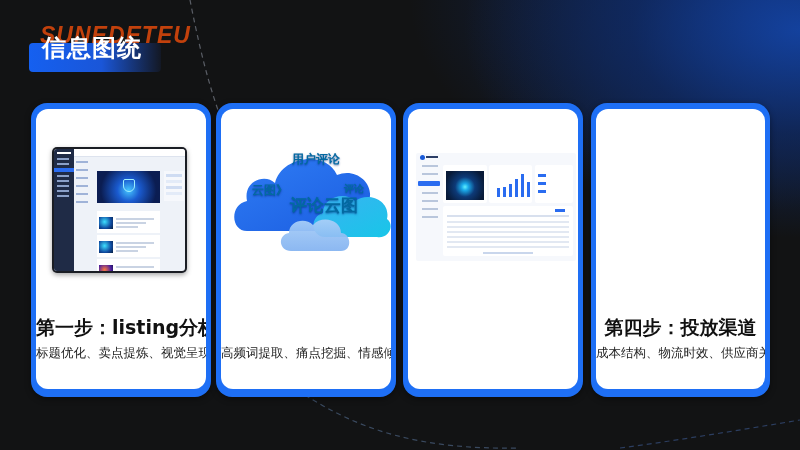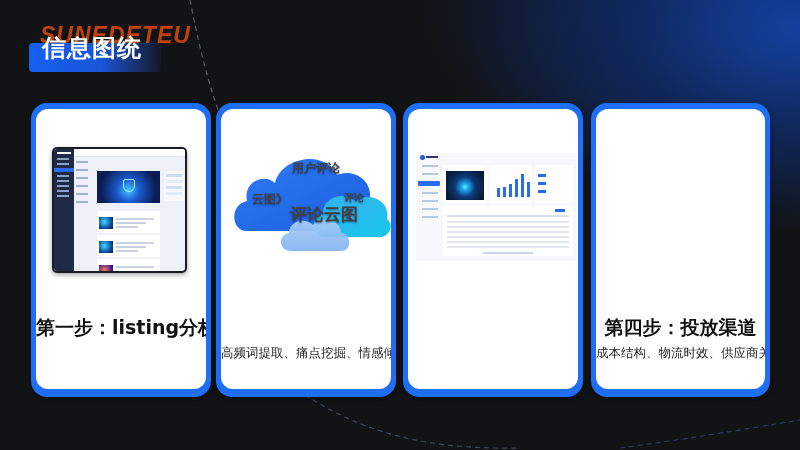--- a/index.html
+++ b/index.html
@@ -69,21 +69,21 @@
     background: radial-gradient(circle at 50% 60%, #46c6ff 0%, #1a5bd0 30%, #0b1d52 75%); }
   .m1-hero::after { content: ""; position: absolute; left: 26px; top: 8px; width: 10px; height: 11px; border: 1px solid #9ff0ff; border-radius: 2px 2px 6px 6px; }
   .m1-right { position: absolute; left: 110px; top: 22px; width: 20px; height: 30px; background: #f6f8fc; }
   .m1-right div { height: 3px; margin: 3px 2px; background: #cfdcf2; }
   .m1-row { position: absolute; left: 43px; width: 63px; height: 22px; background: #fff; }
   .m1-thumb { position: absolute; left: 2px; top: 6px; width: 14px; height: 12px; background: radial-gradient(circle at 40% 40%, #3ee0ff 0%, #0f4aa0 60%, #08203f 100%); }
   .m1-line { position: absolute; left: 19px; height: 2px; background: #c9d3e3; }
 
   
   .cloud { position: absolute; left: 8px; top: 30px; width: 165px; height: 120px; }
-  .cloud-label { position: absolute; font-weight: bold; color: #404040; white-space: nowrap; text-shadow: 0 1px 2px rgba(0,40,120,0.6); margin-top: 9px; }
+  .cloud-label { position: absolute; font-weight: bold; color: #0369a1; white-space: nowrap; text-shadow: 0 1px 2px rgba(0,40,120,0.6); }
 
   
   .mock3 { position: absolute; left: 8px; top: 44px; width: 160px; height: 108px; background: #f6f8fc; border-radius: 2px; }
   .m3-top { position: absolute; left: 0; right: 0; top: 0; height: 8px; }
   .m3-logo { position: absolute; left: 4px; top: 2px; width: 5px; height: 5px; border-radius: 50%; background: #1a5bd8; }
   .m3-logotext { position: absolute; left: 10px; top: 3px; width: 12px; height: 2px; background: #2c3e66; }
   .m3-side { position: absolute; left: 2px; top: 12px; width: 22px; }
   .m3-side div { height: 2px; background: #b9c6dc; margin: 0 2px 6px 4px; }
   .m3-side .act { height: 5px; background: #2a6cf0; margin: 0 0 6px 0; border-radius: 1px; }
   .m3-panel { position: absolute; background: #fff; border-radius: 2px; }
@@ -160,20 +160,21 @@
             <div class="m1-line" style="top:11px;width:30px;"></div>
             <div class="m1-line" style="top:15px;width:22px;"></div>
           </div>
         <div class="m1-row" style="top:110px;">
             <div class="m1-thumb" style="background:radial-gradient(circle at 40% 40%, #ff7a3e 0%, #4a1fa0 60%, #0a1030 100%);"></div>
             <div class="m1-line" style="top:7px;width:38px;"></div>
           </div>
       </div>
     </div>
     <div class="card-title">第一步：listing分析</div>
+    <div class="card-sub">标题优化、卖点提炼、视觉呈现</div>
   </div>
 </div>
 
 <div class="card" style="left:216px; width:180px;">
   <div class="card-inner">
     <div class="cloud">
       <svg width="165" height="120" viewBox="0 0 165 120">
         <defs>
           <linearGradient id="cg1" x1="0" y1="0" x2="1" y2="1">
             <stop offset="0" stop-color="#2f7cf4"></stop>

